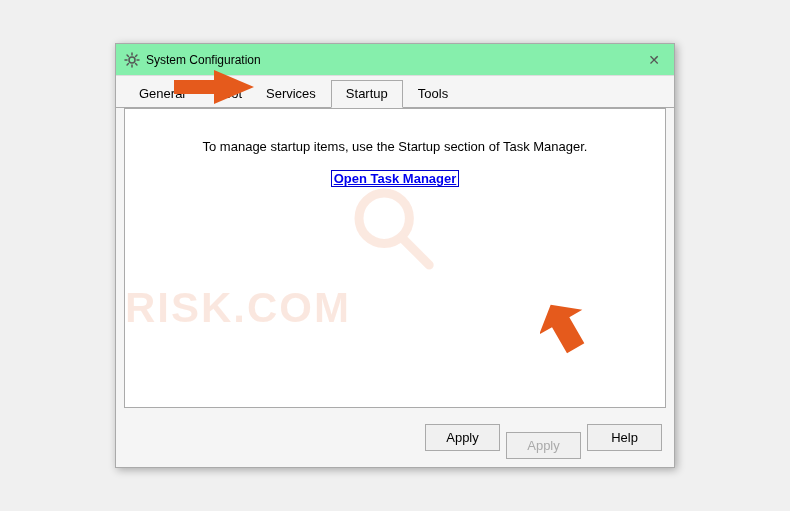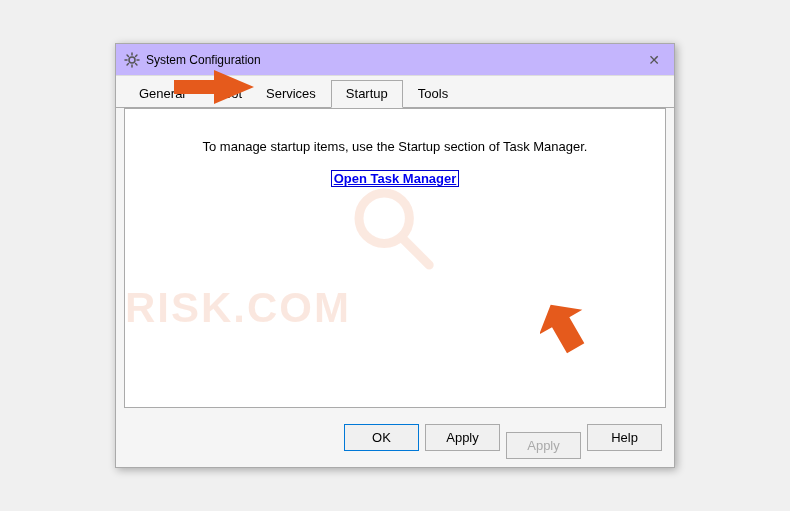--- a/index.html
+++ b/index.html
@@ -17,21 +17,21 @@
     .window {
       background: #f5f5f5;
       border: 1px solid #aaa;
       box-shadow: 2px 2px 8px rgba(0,0,0,0.3);
       width: 560px;
       min-height: 420px;
       display: flex;
       flex-direction: column;
     }
     .title-bar {
-      background: #c4b5fd;
+      background: #86efac;
       border-bottom: 1px solid #ddd;
       display: flex;
       align-items: center;
       justify-content: space-between;
       padding: 6px 8px;
       height: 32px;
     }
     .title-bar-left {
       display: flex;
       align-items: center;
@@ -221,18 +221,17 @@
 
     <span class="link-task-manager">Open Task Manager</span>
 
     <svg style="position:absolute;bottom:30px;right:55px;z-index:30;pointer-events:none;" width="70" height="80" viewBox="0 0 70 80">
 
       <polygon points="30,0 55,20 40,20 40,50 20,50 20,20 5,20" fill="#e55a1c" transform="rotate(-30, 35, 40)"></polygon>
     </svg>
   </div>
 
   <div class="footer">
-    <button class="btn btn-ok">OK</button>
     <button class="btn">Apply</button>
     <button class="btn" disabled="">Apply</button>
     <button class="btn">Help</button>
   </div>
 </div>
 
 </body></html>

